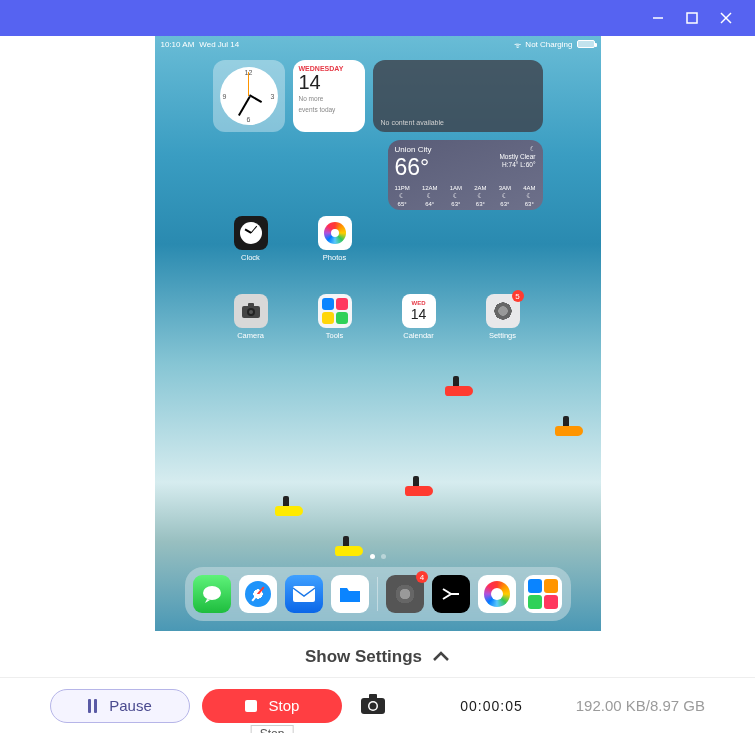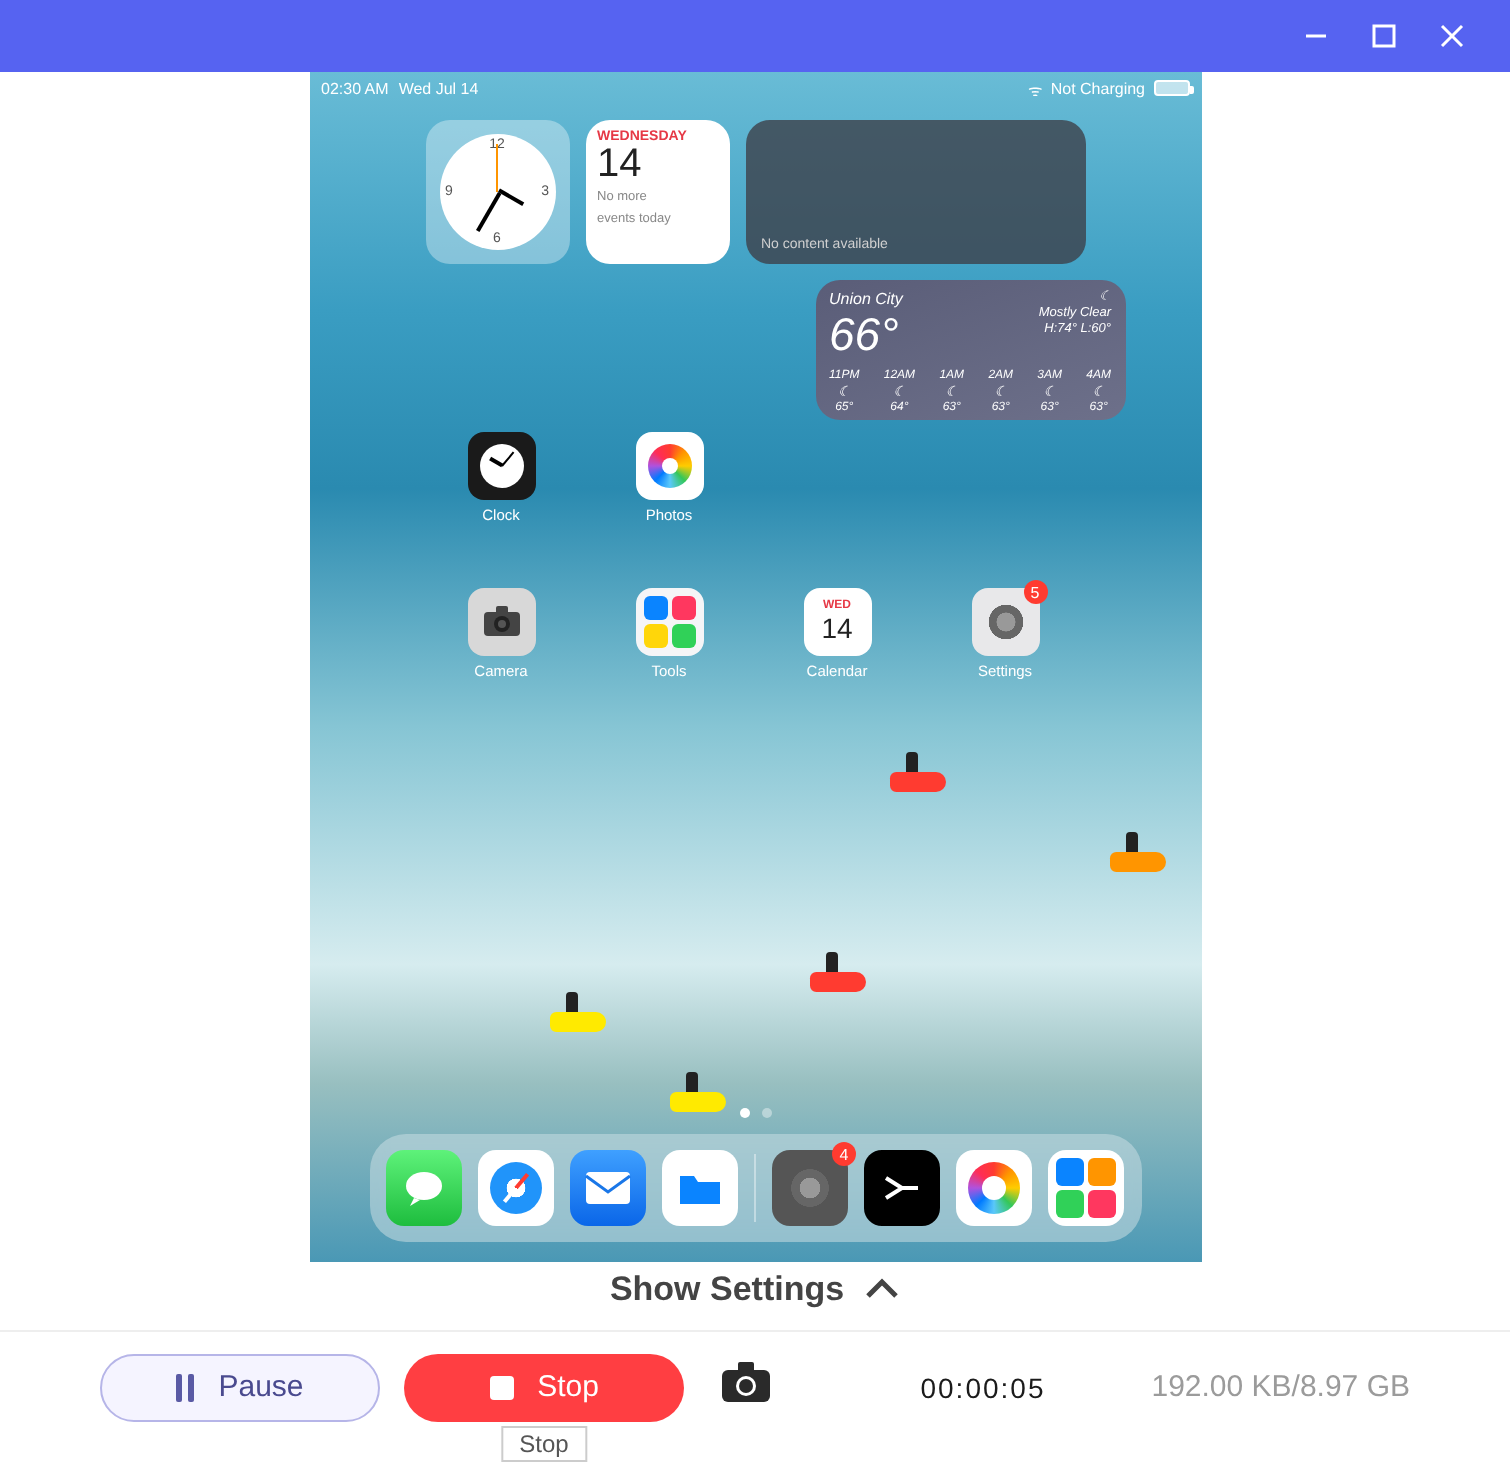--- a/index.html
+++ b/index.html
@@ -80,21 +80,21 @@
   .d-mail{background:linear-gradient(#3fa0ff,#0a66e8);color:#fff;}
   .d-files{background:#fff;color:#0a84ff;}
   .d-settings{background:#555;}
   .d-term{background:#000;color:#fff;}
   .d-photos{background:#fff;}
   .d-wid{background:#fff;}
   .safari-ico{width:26px;height:26px;border-radius:50%;background:radial-gradient(circle,#fff 25%,#2094fa 26%);position:relative;}
   .safari-ico::after{content:"";position:absolute;left:50%;top:50%;width:2px;height:18px;background:linear-gradient(#ff3b30 50%,#fff 50%);transform:translate(-50%,-50%) rotate(40deg);}
   .divider { width:1px; height:34px; background:rgba(255,255,255,.4); }
   
-  .show-settings { display:flex; justify-content:center; align-items:center; gap:10px; padding: 4px 0 10px; font-size:17px; font-weight:600; color:#444; cursor:pointer; }
+  .show-settings { display:flex; justify-content:center; align-items:center; gap:10px; padding: 16px 0 10px; font-size:17px; font-weight:600; color:#444; cursor:pointer; }
   .show-settings svg { stroke:#444; fill:none; stroke-width:2.5; }
   
   .control-bar { border-top:1px solid #eee; height:56px; display:flex; align-items:center; padding:0 50px 0 50px; gap:12px; }
   .btn { height:34px; border-radius:17px; display:flex; align-items:center; justify-content:center; gap:12px; font-size:15px; cursor:pointer; }
   .btn-pause { width:140px; border:1.5px solid #b6b5e8; color:#4a4a8f; background:#f5f4ff; }
   .btn-pause .bars { display:flex; gap:3px; } .btn-pause .bars span{width:3px;height:14px;background:#5a5aa5;border-radius:1px;}
   .btn-stop { width:140px; background:#ff3e42; color:#fff; border:none; position:relative; }
   .btn-stop .sq { width:12px; height:12px; background:#fff; border-radius:2px; }
   .stop-tip { position:absolute; top:36px; left:50%; transform:translateX(-50%); background:#fff; border:1px solid #ccc; font-size:12px; color:#555; padding:1px 8px; }
   .ctrl-cam { margin-left:6px; color:#2a2a2a; }
@@ -121,21 +121,21 @@
         <line x1="2" y1="2" x2="12" y2="12"></line>
         <line x1="12" y1="2" x2="2" y2="12"></line>
       </svg>
     </div>
 </div>
 
 <div class="viewport">
   <div class="ipad-screen">
     <div class="statusbar">
       <div class="sb-left">
-        <span>02:30 AM</span>
+        <span>10:10 AM</span>
         <span>Wed Jul 14</span>
       </div>
       <div class="sb-right">
         <span>ᯤ</span>
         <span>Not Charging</span>
         <span class="battery"></span>
       </div>
     </div>
 
     <div class="widget-row1">
@@ -154,21 +154,21 @@
         <div class="dow">WEDNESDAY</div>
         <div class="day">14</div>
         <div class="note">No more</div>
         <div class="note">events today</div>
       </div>
       <div class="widget-empty">
         <span class="txt">No content available</span>
       </div>
     </div>
 
-    <div class="widget-weather" style="margin-right:38px;font-style:italic;">
+    <div class="widget-weather" style="margin-right:58px;">
       <div class="weather-top">
         <div>
           <div class="weather-city">Union City</div>
           <div class="weather-temp">66°</div>
         </div>
         <div class="weather-desc">
           <div>☾</div>
           <div>Mostly Clear</div>
           <div>H:74° L:60°</div>
         </div>

